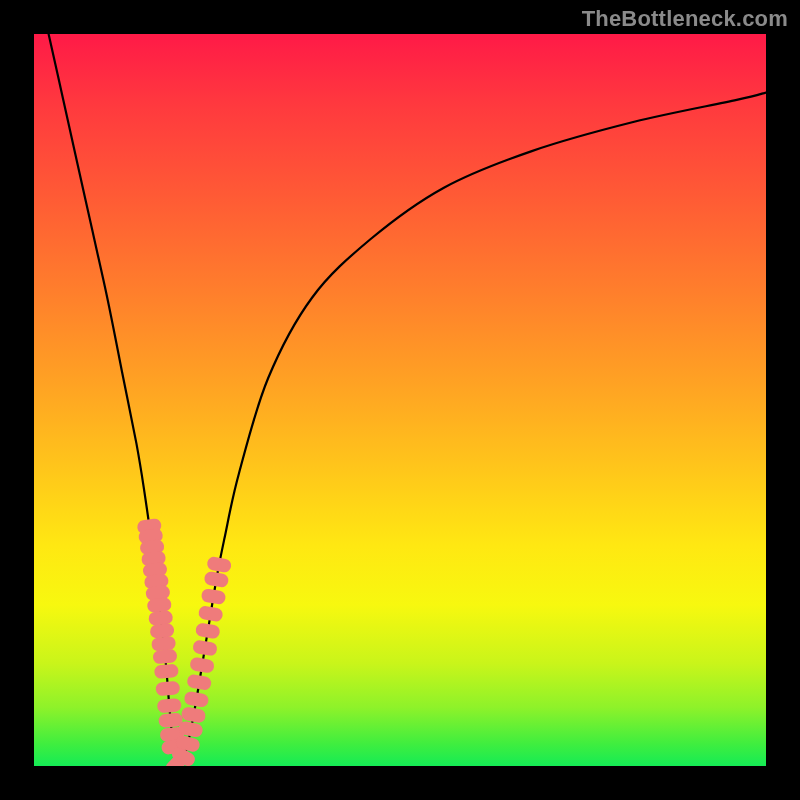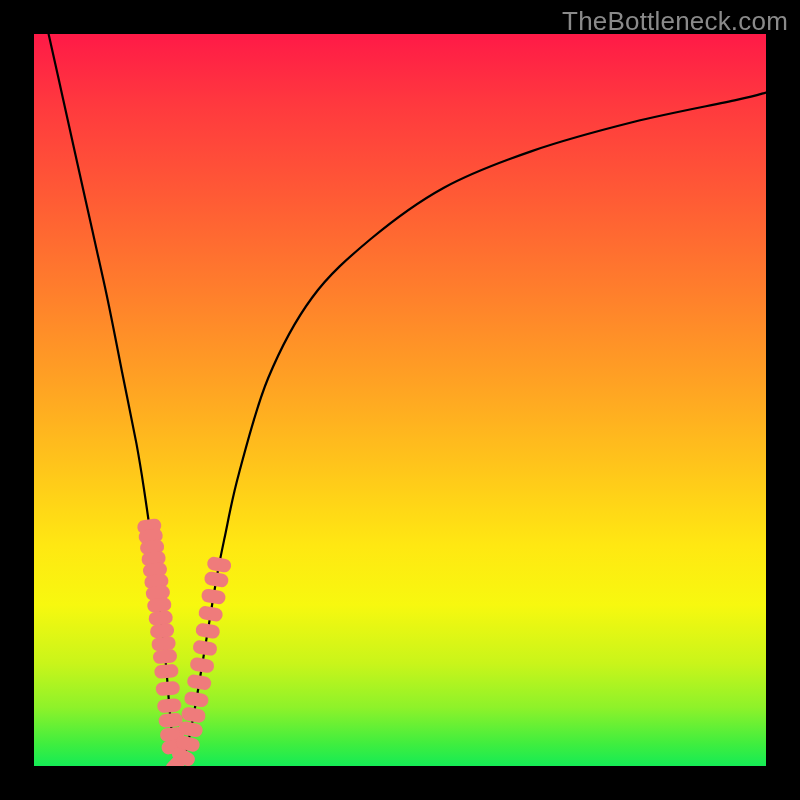--- a/index.html
+++ b/index.html
@@ -40,22 +40,22 @@
       #8ef22a 92%,
       #3fee3f 97%,
       #15eb55 100%
     );
   }
   .watermark {
     position: absolute;
     top: 6px;
     right: 12px;
     color: #8a8a8a;
-    font-size: 26px;
-    font-weight: 400;
+    font-size: 22px;
+    font-weight: 700;
     letter-spacing: 0.2px;
     user-select: none;
   }
   svg.curves {
     position: absolute;
     top: 0;
     left: 0;
     width: 732px;
     height: 732px;
   }

